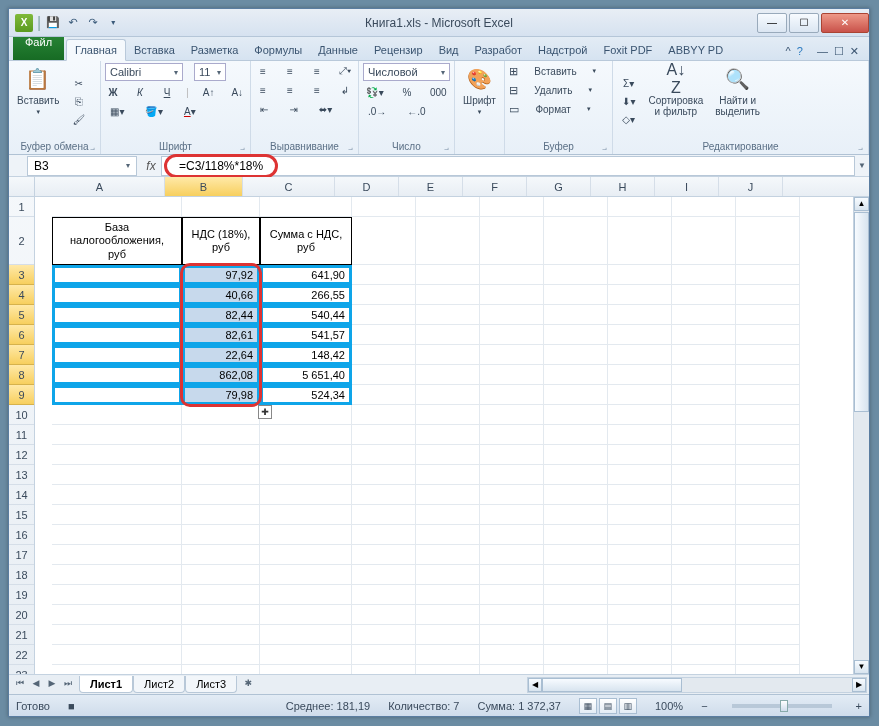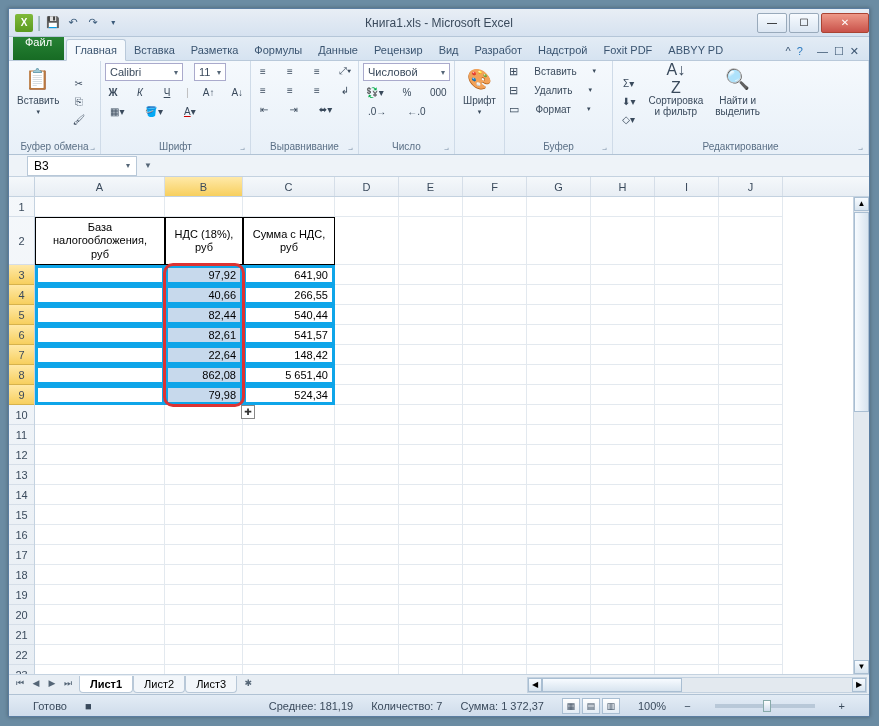--- a/index.html
+++ b/index.html
@@ -50,21 +50,21 @@
   .grid-area { flex: 1; display: flex; position: relative; background: #fff; overflow: hidden; }
   .row-hdrs { width: 26px; background: linear-gradient(#f5f8fb,#e8eef4); border-right: 1px solid #c4d2e0; }
   .corner { height: 20px; border-bottom: 1px solid #c4d2e0; background: linear-gradient(#f5f8fb,#e8eef4); }
   .rh { height: 20px; border-bottom: 1px solid #d5dee8; text-align: center; font-size: 11px; color: #3a4a5c; line-height: 20px; }
   .rh.sel { background: linear-gradient(#ffe9a8,#f7cf5e); border-color: #d6b24c; }
   .rh.h2 { height: 48px; line-height: 48px; }
   .cols-area { flex: 1; overflow: hidden; }
   .col-hdrs { height: 20px; display: flex; background: linear-gradient(#f5f8fb,#e8eef4); border-bottom: 1px solid #c4d2e0; }
   .ch { border-right: 1px solid #d5dee8; text-align: center; font-size: 11px; color: #3a4a5c; line-height: 20px; }
   .ch.sel { background: linear-gradient(#ffe9a8,#f7cf5e); }
-  .cells { position: relative; }
+  .cells { position: relative; margin-left: 17px; }
   .row { display: flex; height: 20px; }
   .row.h2 { height: 48px; }
   .cell { border-right: 1px solid #e3e9ef; border-bottom: 1px solid #e3e9ef; font-size: 11px; padding: 0 4px; display: flex; align-items: center; justify-content: flex-end; overflow: hidden; white-space: nowrap; }
   .cell.thead { background: #fff; border: 1px solid #000; justify-content: center; text-align: center; line-height: 1.2; white-space: normal; }
   .cell.bord { border: 3px solid #0ea5e9; }
   .cell.sel-b { background: #c7d9ec; }
   .sel-outline { position: absolute; border: 3px solid #d33; border-radius: 10px; pointer-events: none; }
   .fill-handle { position: absolute; width: 14px; height: 14px; border: 1px solid #888; background: #fff; font-size: 9px; text-align: center; line-height: 12px; color: #333; }
 
   
@@ -75,21 +75,21 @@
   .st.active { background: #fff; font-weight: 600; }
   .hscroll { flex: 1; display: flex; align-items: center; justify-content: flex-end; padding-right: 2px; }
   .hscroll-track { width: 340px; height: 16px; background: #e3e9ef; border: 1px solid #c4d2e0; position: relative; }
   .hscroll-thumb { position: absolute; left: 14px; top: 0; height: 14px; width: 140px; background: linear-gradient(#f7fbff,#d8e4ef); border: 1px solid #a9bed2; }
   .hscroll-btn { width: 14px; height: 14px; background: linear-gradient(#f7fbff,#d8e4ef); border: 1px solid #a9bed2; position: absolute; top: 0; font-size: 8px; text-align: center; line-height: 12px; }
 
   .vscroll { position: absolute; right: 0; top: 20px; bottom: 0; width: 16px; background: #e3e9ef; border-left: 1px solid #c4d2e0; }
   .vscroll-btn { height: 14px; background: linear-gradient(#f7fbff,#d8e4ef); border: 1px solid #a9bed2; font-size: 8px; text-align: center; line-height: 12px; }
   .vscroll-thumb { position: absolute; top: 15px; height: 200px; left: 0; right: 0; background: linear-gradient(90deg,#f7fbff,#d8e4ef); border: 1px solid #a9bed2; }
 
-  .statusbar { height: 22px; background: linear-gradient(#e3ecf5,#cfdceb); border-top: 1px solid #b0c2d4; display: flex; align-items: center; font-size: 11px; color: #3a4a5c; padding: 0 24px; gap: 18px; }
+  .statusbar { height: 22px; background: linear-gradient(#e3ecf5,#cfdceb); border-top: 1px solid #b0c2d4; display: flex; align-items: center; font-size: 11px; color: #3a4a5c; padding: 0 7px; gap: 18px; }
   .statusbar .spacer { flex: 1; }
   .view-btns { display: flex; gap: 2px; }
   .view-btn { width: 18px; height: 16px; border: 1px solid #a9bed2; background: linear-gradient(#fff,#e3ecf5); font-size: 9px; text-align: center; line-height: 14px; }
   .zoom-slider { width: 100px; height: 4px; background: #b8c8d8; position: relative; margin: 0 6px; }
   .zoom-thumb { position: absolute; left: 48px; top: -4px; width: 8px; height: 12px; background: linear-gradient(#fff,#cfdceb); border: 1px solid #8aa; }
 
   .cA { width: 130px; } .cB { width: 78px; } .cC { width: 92px; } .cD { width: 64px; }
   .cE, .cF, .cG, .cH, .cI, .cJ { width: 64px; }
 </style>
 </head>
@@ -266,20 +266,28 @@
         </div>
       </div>
       <div class="group-label">Редактирование</div>
     </div>
   </div>
 
   <div class="formula-bar">
     <div class="namebox">
         <span>B3</span>
       </div>
+    <div class="fx-area">
+      <span class="fx-btn">fx</span>
+      <div class="formula-input">
+        <span class="formula-highlight">
+            <span>=C3/118%*18%</span>
+          </span>
+      </div>
+    </div>
     <span style="width:14px; text-align:center; font-size:8px; color:#567;">▼</span>
   </div>
 
   <div class="grid-area">
     <div class="row-hdrs">
       <div class="corner"></div>
       <div class="rh">1</div>
       <div class="rh h2">2</div>
       <div class="rh sel">3</div>
       <div class="rh sel">4</div>

